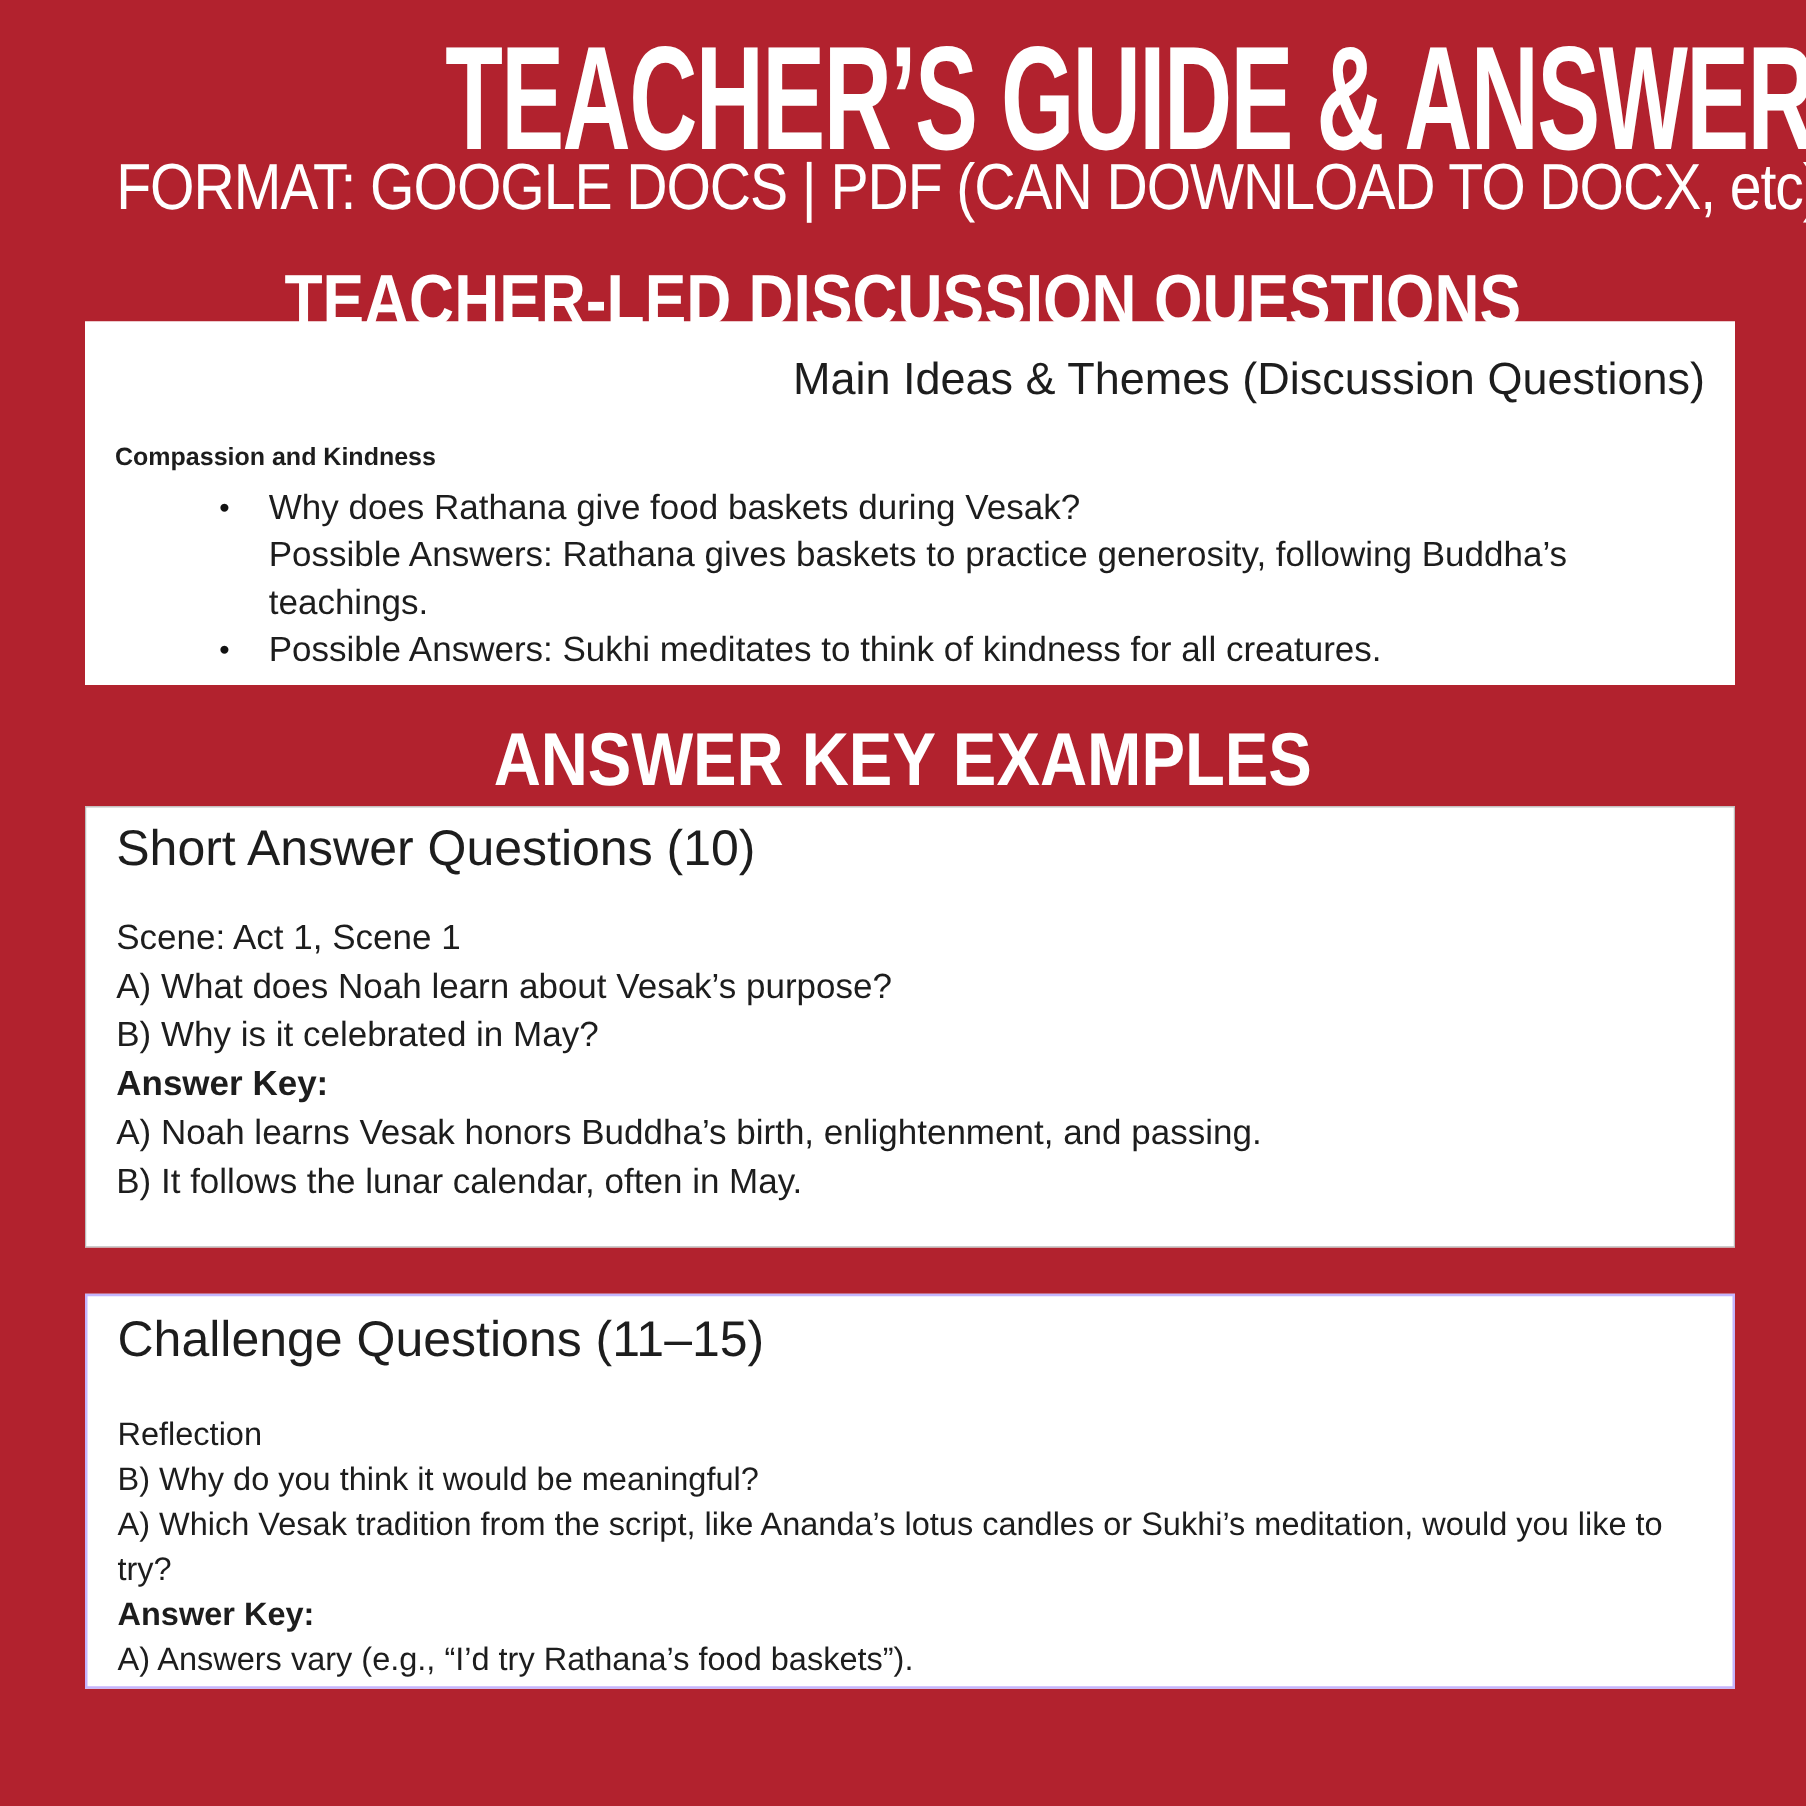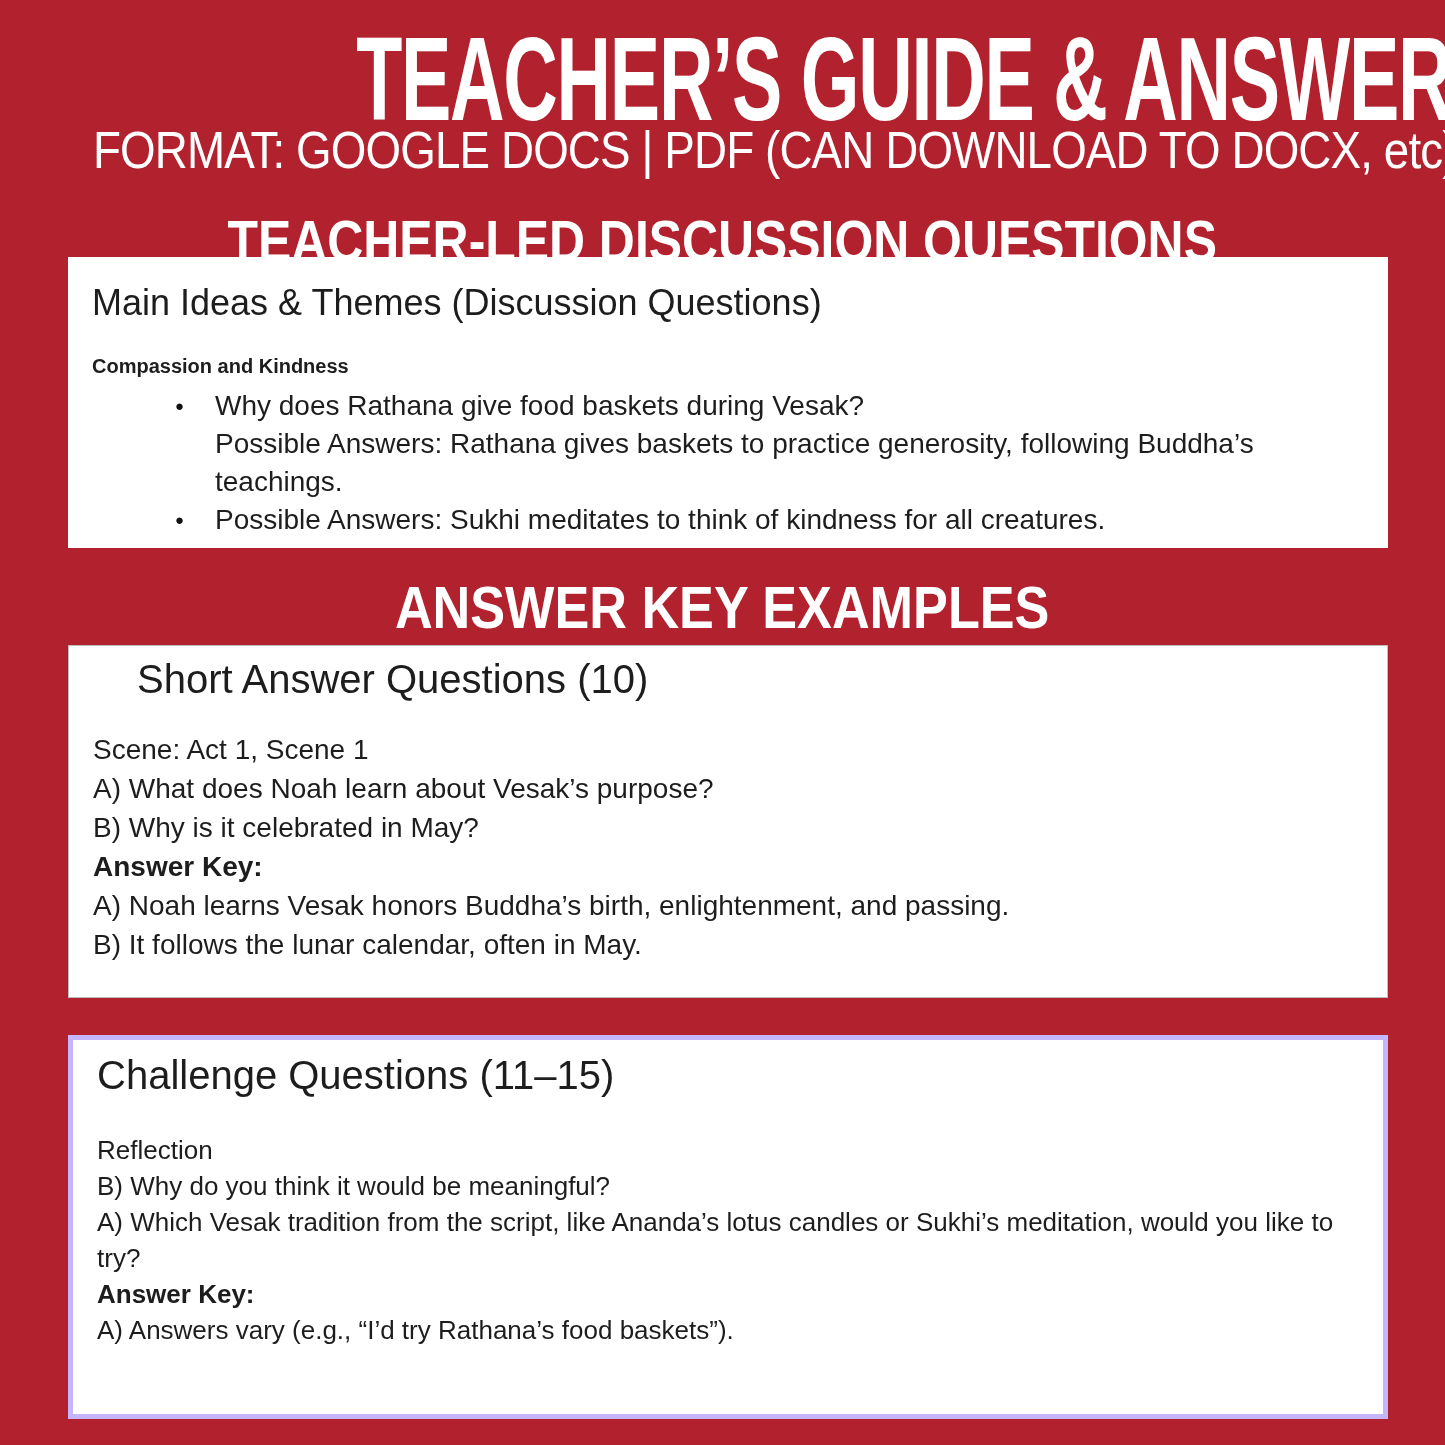--- a/index.html
+++ b/index.html
@@ -27,35 +27,35 @@
 
   
   .card{
     position:absolute;left:68px;width:1320px;
     background:#ffffff;color:#1d1d1d;
     box-sizing:border-box;
     overflow:hidden;
   }
   .card-1{top:257px;height:291px;padding:24px 24px 18px 24px;}
   .card-2{top:645px;height:353px;padding:10px 24px 8px 24px;border:1px solid #bdbdbd;}
-  .card-3{top:1035px;height:384px;padding:12px 24px 8px 24px;border:5px solid #c4b5fd;}
+  .card-3{top:1035px;height:316px;padding:12px 24px 8px 24px;border:2px solid #c4b5fd;}
 
   .doc-title-center{
-    font-size:36px;line-height:44px;text-align:left;
+    font-size:36px;line-height:44px;text-align:right;
     font-weight:400;margin-bottom:20px;
   }
   .doc-title-left{
     font-size:40px;line-height:46px;text-align:left;
     font-weight:400;margin-bottom:24px;
   }
   .line{font-size:28px;line-height:39px;}
   .card-3 .line{font-size:26px;line-height:36px;}
   .b{font-weight:bold;}
   .theme-heading{font-size:20px;line-height:42px;font-weight:bold;}
-  .card-2 .doc-title-left{margin-bottom:28px;margin-left:44px;}
+  .card-2 .doc-title-left{margin-bottom:28px;}
   .card-3 .doc-title-left{margin-bottom:34px;}
 
   
   .bullet-row{display:flex;}
   .bullet{
     width:40px;margin-left:83px;flex:0 0 40px;
     font-size:15px;line-height:38px;color:#111111;
   }
   .bullet-text{flex:1;}
   .bullet-text .line{line-height:38px;}

